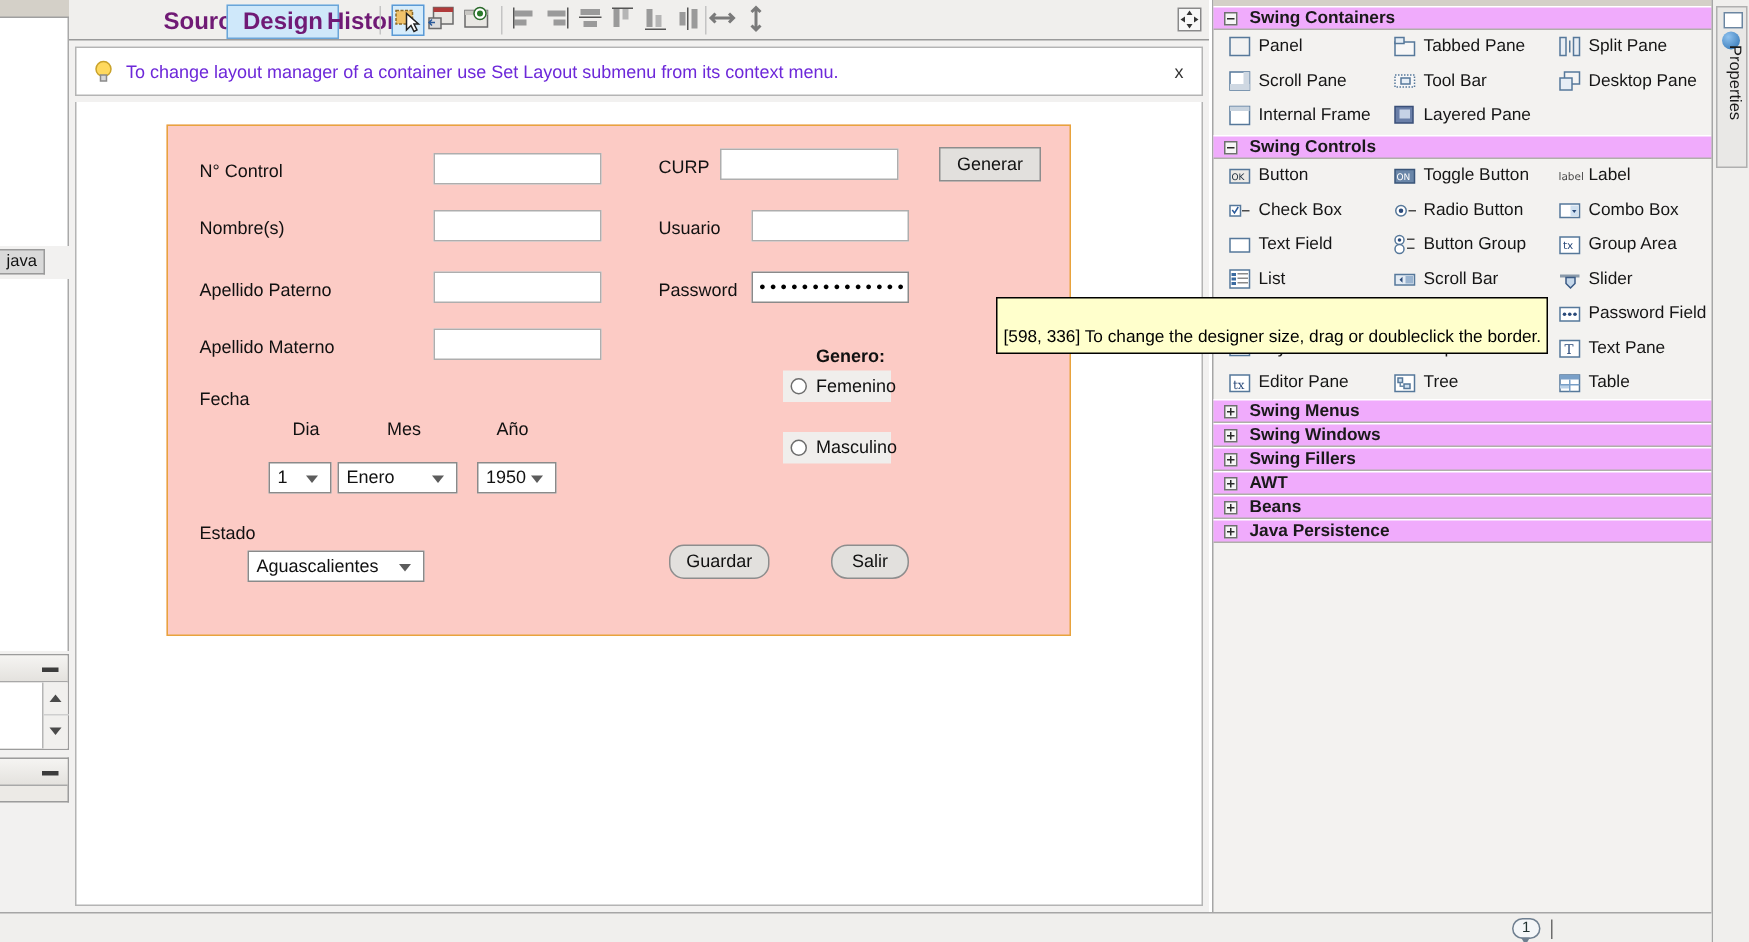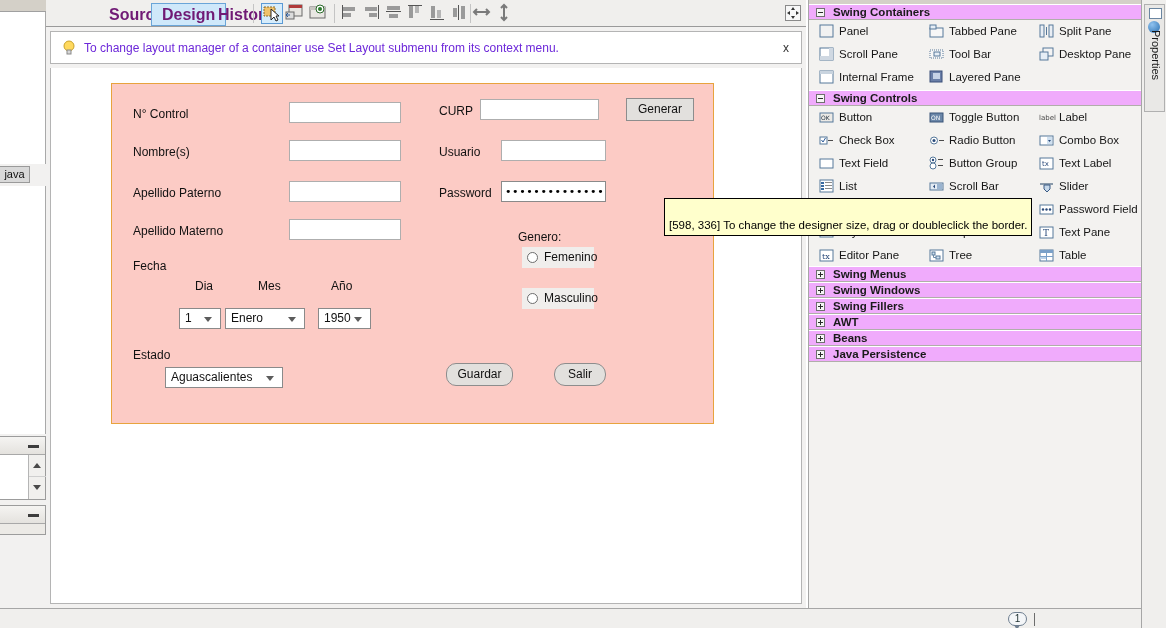--- a/index.html
+++ b/index.html
@@ -316,21 +316,21 @@
         <span class="fl" style="left:327px; top:20px;">CURP</span>
         <span class="ftxt" style="left:368px; top:15px; width:119px;"></span>
         <span class="fbtn" style="left:514px; top:14px; width:68px;">Generar</span>
 
         <span class="fl" style="left:327px; top:61px;">Usuario</span>
         <span class="ftxt" style="left:389px; top:56px; width:105px;"></span>
 
         <span class="fl" style="left:327px; top:102px;">Password</span>
         <span class="fpwd" style="left:389px; top:97px; width:105px;">••••••••••••••</span>
 
-        <span class="fl" style="left:406px; top:146px;">Genero:</span>
+        <span class="fl" style="left:432px; top:146px;font-weight:bold;">Genero:</span>
 
         <div class="fradio" style="left:410px; top:163px; width:72px;">
           <span class="rdot"></span>
           <span>Femenino</span>
         </div>
         <div class="fradio" style="left:410px; top:204px; width:72px;">
           <span class="rdot"></span>
           <span>Masculino</span>
         </div>
 
@@ -474,21 +474,21 @@
             <rect x="9" y="3" width="5" height="1" fill="#4a4a4a"></rect>
             <rect x="9" y="9" width="5" height="1" fill="#4a4a4a"></rect>
           </svg></span>
       <span>Button Group</span>
     </div>
     <div class="pitem" style="left:228px; top:155px;">
       <span class="pico"><svg width="15" height="14">
             <rect x="1" y="2" width="13" height="11" fill="#ffffff" stroke="#56789a"></rect>
             <text x="3" y="10" font-size="7" fill="#2a4a7a" font-family="DejaVu Sans">tx</text>
           </svg></span>
-      <span>Text Label</span>
+      <span>Group Area</span>
     </div>
 
     <div class="pitem" style="left:8px; top:178px;">
       <span class="pico"><svg width="15" height="14">
             <rect x="1" y="1" width="13" height="12" fill="#ffffff" stroke="#56789a"></rect>
             <rect x="2" y="3" width="3" height="2" fill="#3a6aa0"></rect>
             <rect x="2" y="6" width="3" height="2" fill="#3a6aa0"></rect>
             <rect x="2" y="9" width="3" height="2" fill="#3a6aa0"></rect>
             <rect x="6" y="3" width="7" height="1" fill="#8a8a8a"></rect>
             <rect x="6" y="6" width="7" height="1" fill="#8a8a8a"></rect>

